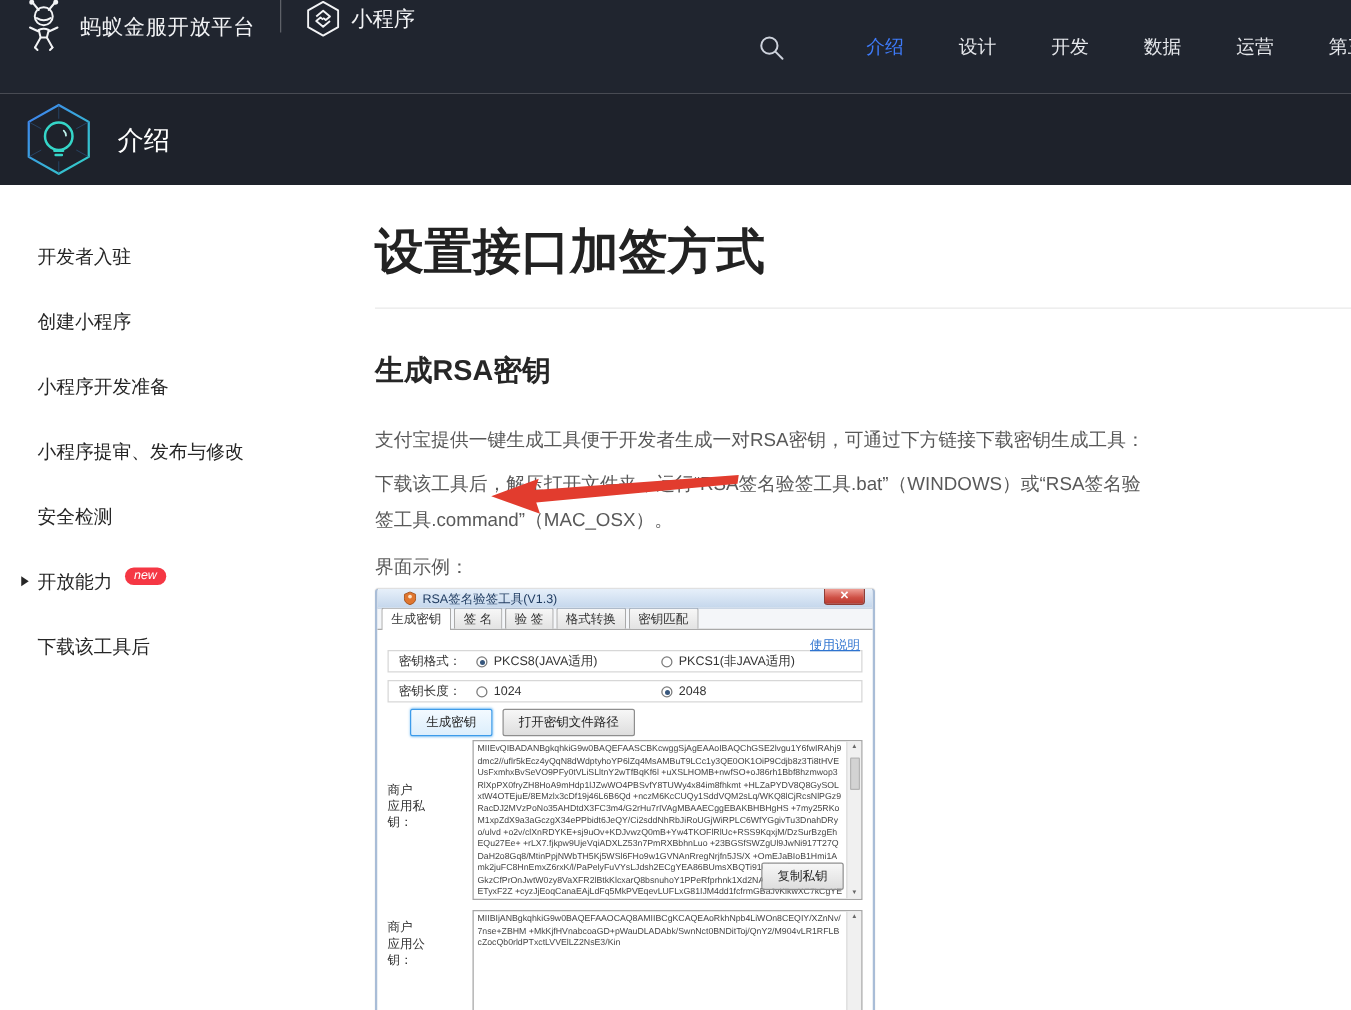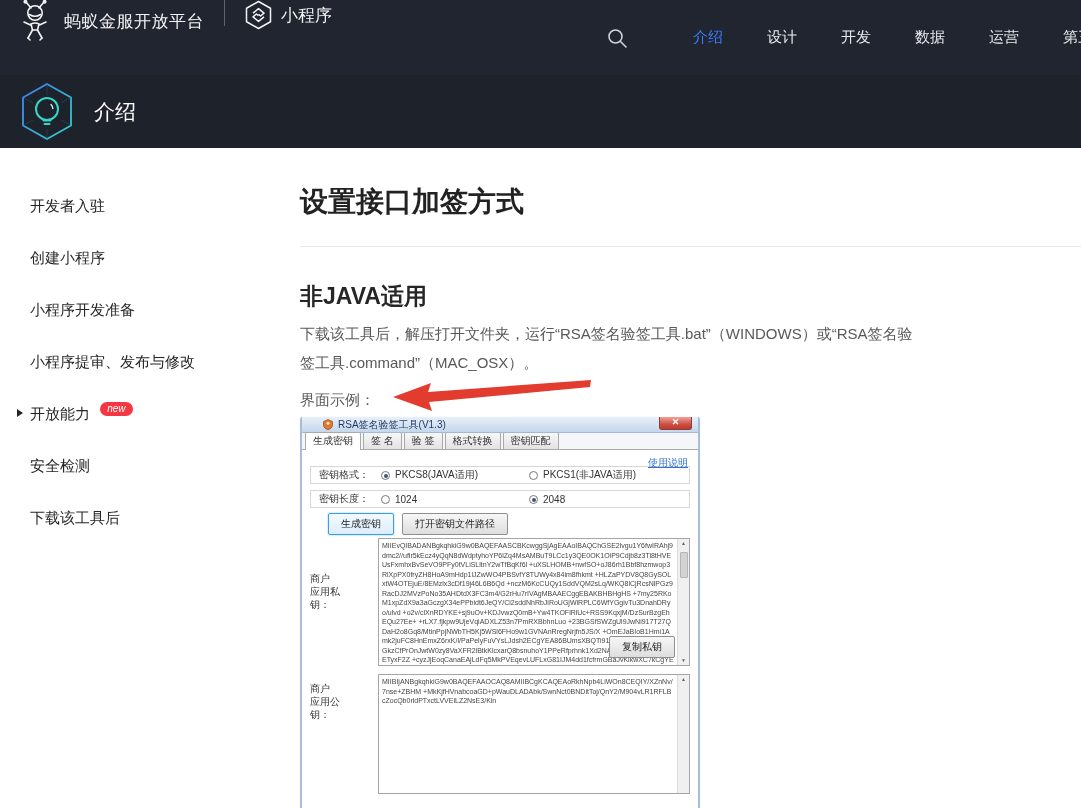--- a/index.html
+++ b/index.html
@@ -32,21 +32,21 @@
   .sidebar li { position:relative; height:20px; line-height:20px; font-size:15px;
     color:#262626; margin-bottom:32px; cursor:pointer; white-space:nowrap; }
   .side-arrow { position:absolute; left:-13px; top:5px; width:0; height:0;
     border-left:6px solid #262626; border-top:4px solid transparent; border-bottom:4px solid transparent; }
   .badge-new { display:inline-block; background:#f53744; color:#fff; font-size:10px;
     line-height:14px; padding:0 7px; border-radius:8px; margin-left:6px;
     vertical-align:top; position:relative; top:-2px; font-style:italic; }
 
   
   .main { position:absolute; left:300px; top:148px; width:781px; }
-  .page-title { margin-top:34px; font-size:28px; line-height:40px; font-weight:bold; color:#222; }
+  .page-title { margin-top:34px; font-size:39px; line-height:40px; font-weight:bold; color:#222; }
   .divider { margin-top:24px; border-bottom:1px solid #e9e9e9; width:100%; }
   .section-title { margin-top:34px; font-size:23px; line-height:30px; font-weight:bold; color:#262626; }
   .intro { margin-top:30px; font-size:15px; line-height:24px; color:#595959; }
   .dl-links { margin-top:12px; }
   .dl-links a { display:block; line-height:28px; font-size:15px; color:#4c7bf3; text-decoration:none; cursor:pointer; }
   .usage { margin-top:8px; font-size:15px; line-height:29px; color:#595959; width:616px; }
   .example-label { margin-top:12px; font-size:15px; line-height:22px; color:#595959; }
 
   .arrow-overlay { position:absolute; left:385px; top:375px; width:215px; height:42px; pointer-events:none; }
 
@@ -172,34 +172,35 @@
   </svg>
   <span class="banner-title">介绍</span>
 </div>
 
 <div class="sidebar">
   <ul>
     <li><span>开发者入驻</span></li>
     <li><span>创建小程序</span></li>
     <li><span>小程序开发准备</span></li>
     <li><span>小程序提审、发布与修改</span></li>
+    <li><span>安全检测</span></li>
     <li>
       <span class="side-arrow"></span>
       <span>开放能力</span>
       <span class="badge-new">new</span>
     </li>
-    <li><span>安全检测</span></li>
     <li><span>下载该工具后</span></li>
   </ul>
 </div>
 
 <div class="main">
   <h1 class="page-title">设置接口加签方式</h1>
   <div class="divider"></div>
-  <h2 class="section-title">非JAVA适用</h2>
+  <h2 class="section-title">生成RSA密钥</h2>
+  <p class="intro">支付宝提供一键生成工具便于开发者生成一对RSA密钥，可通过下方链接下载密钥生成工具：</p>
   <p class="usage">下载该工具后，解压打开文件夹，运行“RSA签名验签工具.bat”（WINDOWS）或“RSA签名验签工具.command”（MAC_OSX）。</p>
   <p class="example-label">界面示例：</p>
 
   <div class="tool-window">
     <div class="titlebar">
       <svg width="10" height="11" viewBox="0 0 10 11">
         <path d="M5 0.5 L9.5 2.5 V6 C9.5 8.5 7.5 10 5 10.7 C2.5 10 0.5 8.5 0.5 6 V2.5 Z" fill="#e0762f" stroke="#a14e16" stroke-width="0.7"></path>
         <circle cx="5" cy="4.2" r="1.5" fill="#fbe3c7"></circle>
       </svg>
       <span class="titlebar-text">RSA签名验签工具(V1.3)</span>

